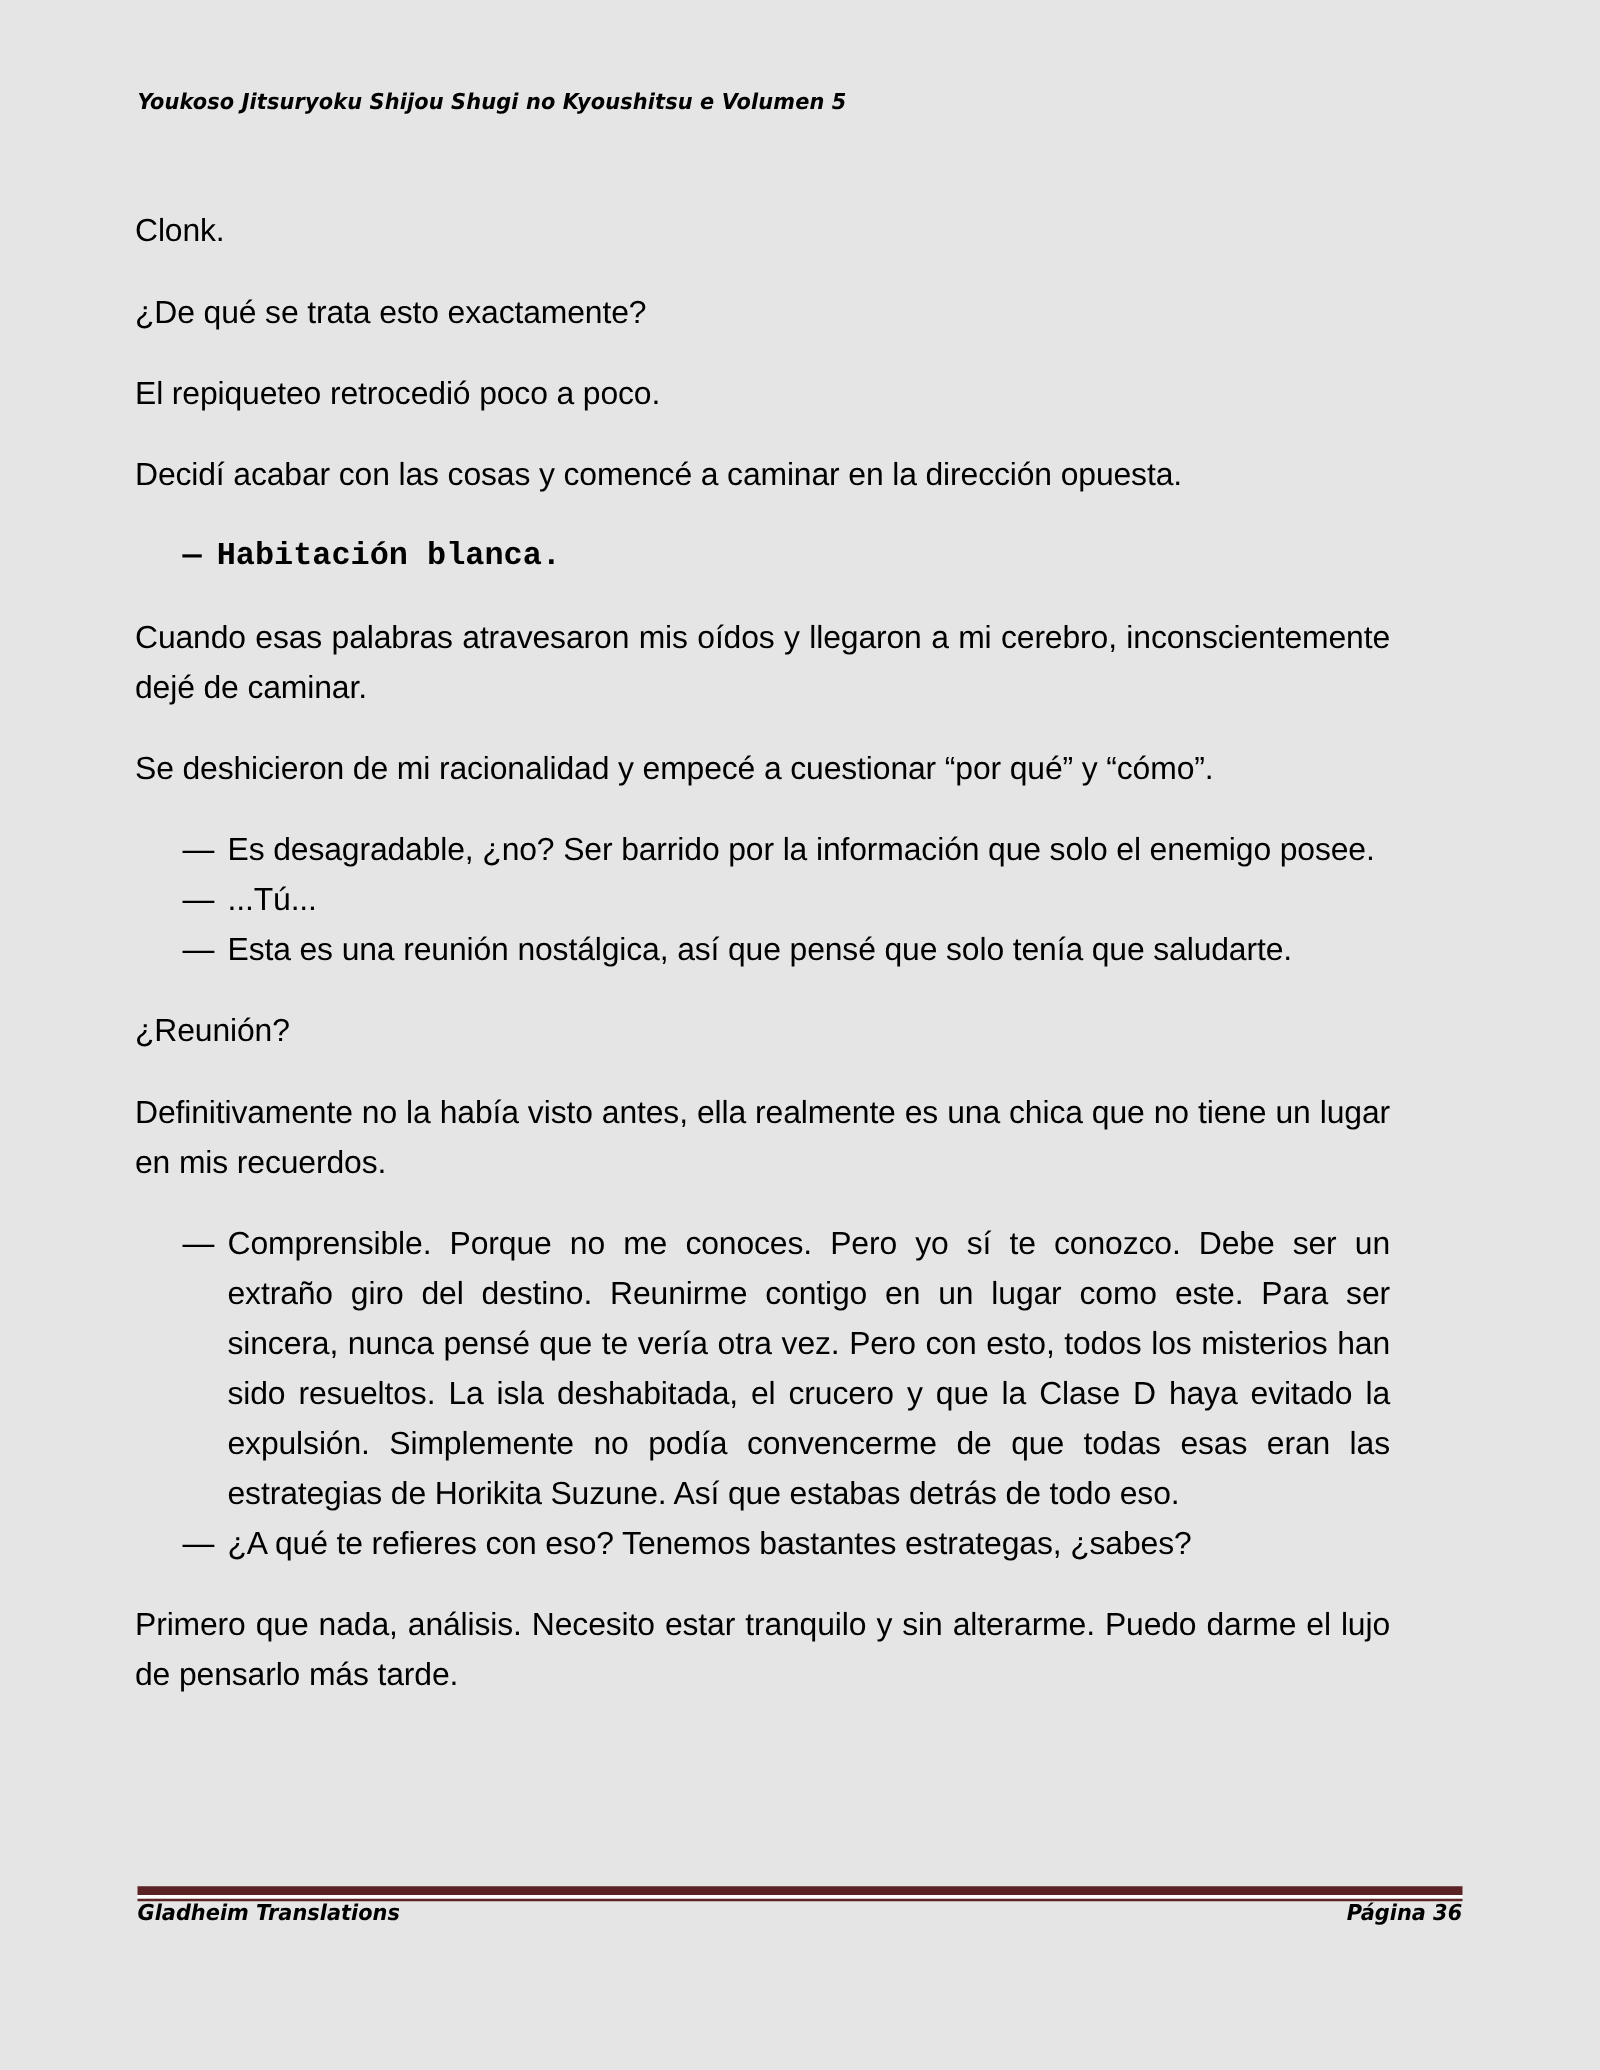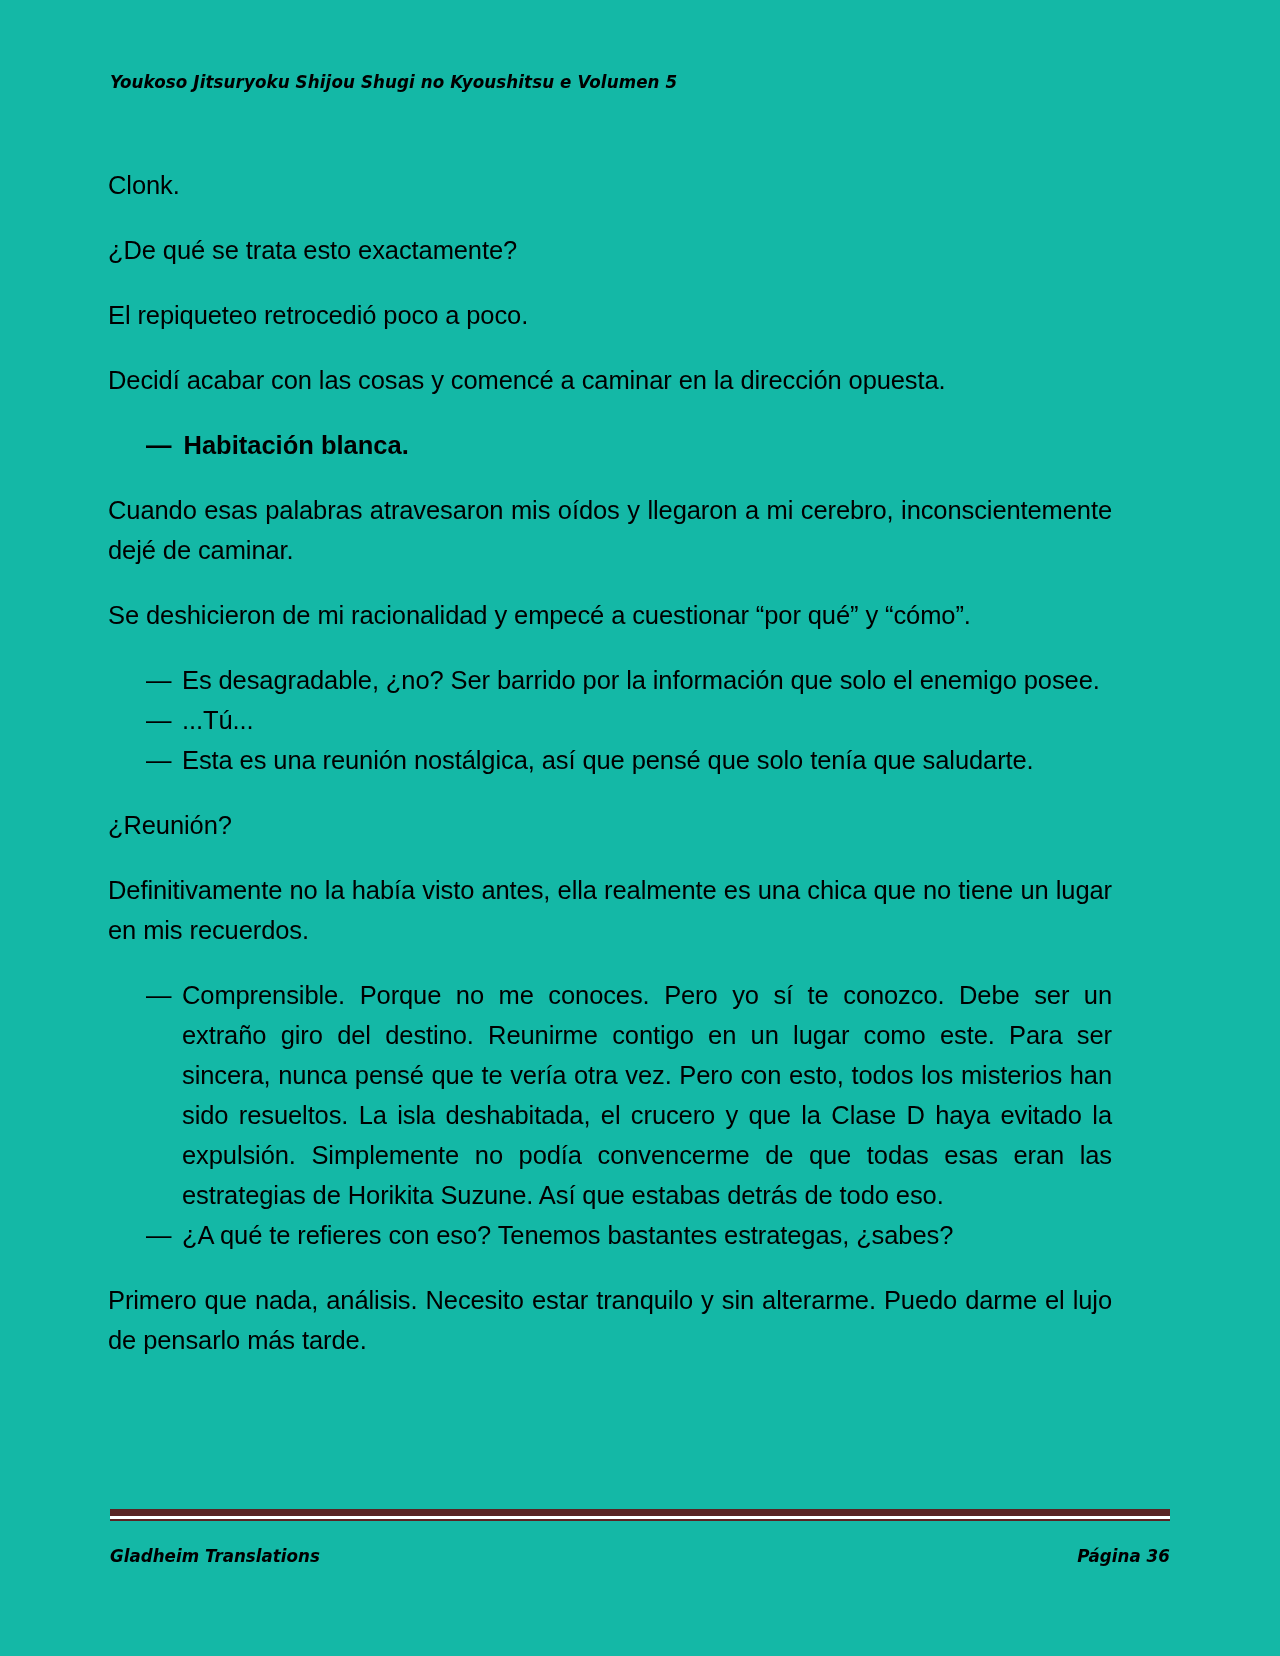--- a/index.html
+++ b/index.html
@@ -15,21 +15,21 @@
     position: relative;
     overflow: hidden;
   }
 
   .page {
     position: absolute;
     left: 0;
     top: 0;
     width: 1280px;
     height: 1656px;
-    background: #14b8a6;
+    background: #e5e5e5;
   }
 
   
   .header {
     position: absolute;
     left: 110px;
     top: 72px;
     width: 1000px;
     height: 26px;
   }
@@ -68,20 +68,21 @@
   }
 
   
   .dash-bold {
     margin: 0 0 25px 0;
     padding-left: 38px;
     font-size: 25.5px;
     line-height: 40px;
     font-weight: bold;
     text-align: left;
+    font-family: Liberation Mono, monospace;
   }
   .dash-bold .dash {
     margin-right: 12px;
   }
 
   
   ul.dialogue {
     list-style: none;
     margin: 0 0 25px 0;
     padding: 0 0 0 38px;
@@ -124,21 +125,21 @@
   }
   .rule-thin {
     height: 2px;
     background: #5b2323;
     width: 100%;
   }
   .footer-row {
     display: flex;
     justify-content: space-between;
     align-items: baseline;
-    margin-top: 25px;
+    margin-top: 0;
   }
   .footer-left, .footer-right {
     font-family: "DejaVu Sans", sans-serif;
     font-size: 17.5px;
     font-weight: bold;
     font-style: italic;
     white-space: nowrap;
     transform: scaleX(0.955);
   }
   .footer-left { transform-origin: left center; }

